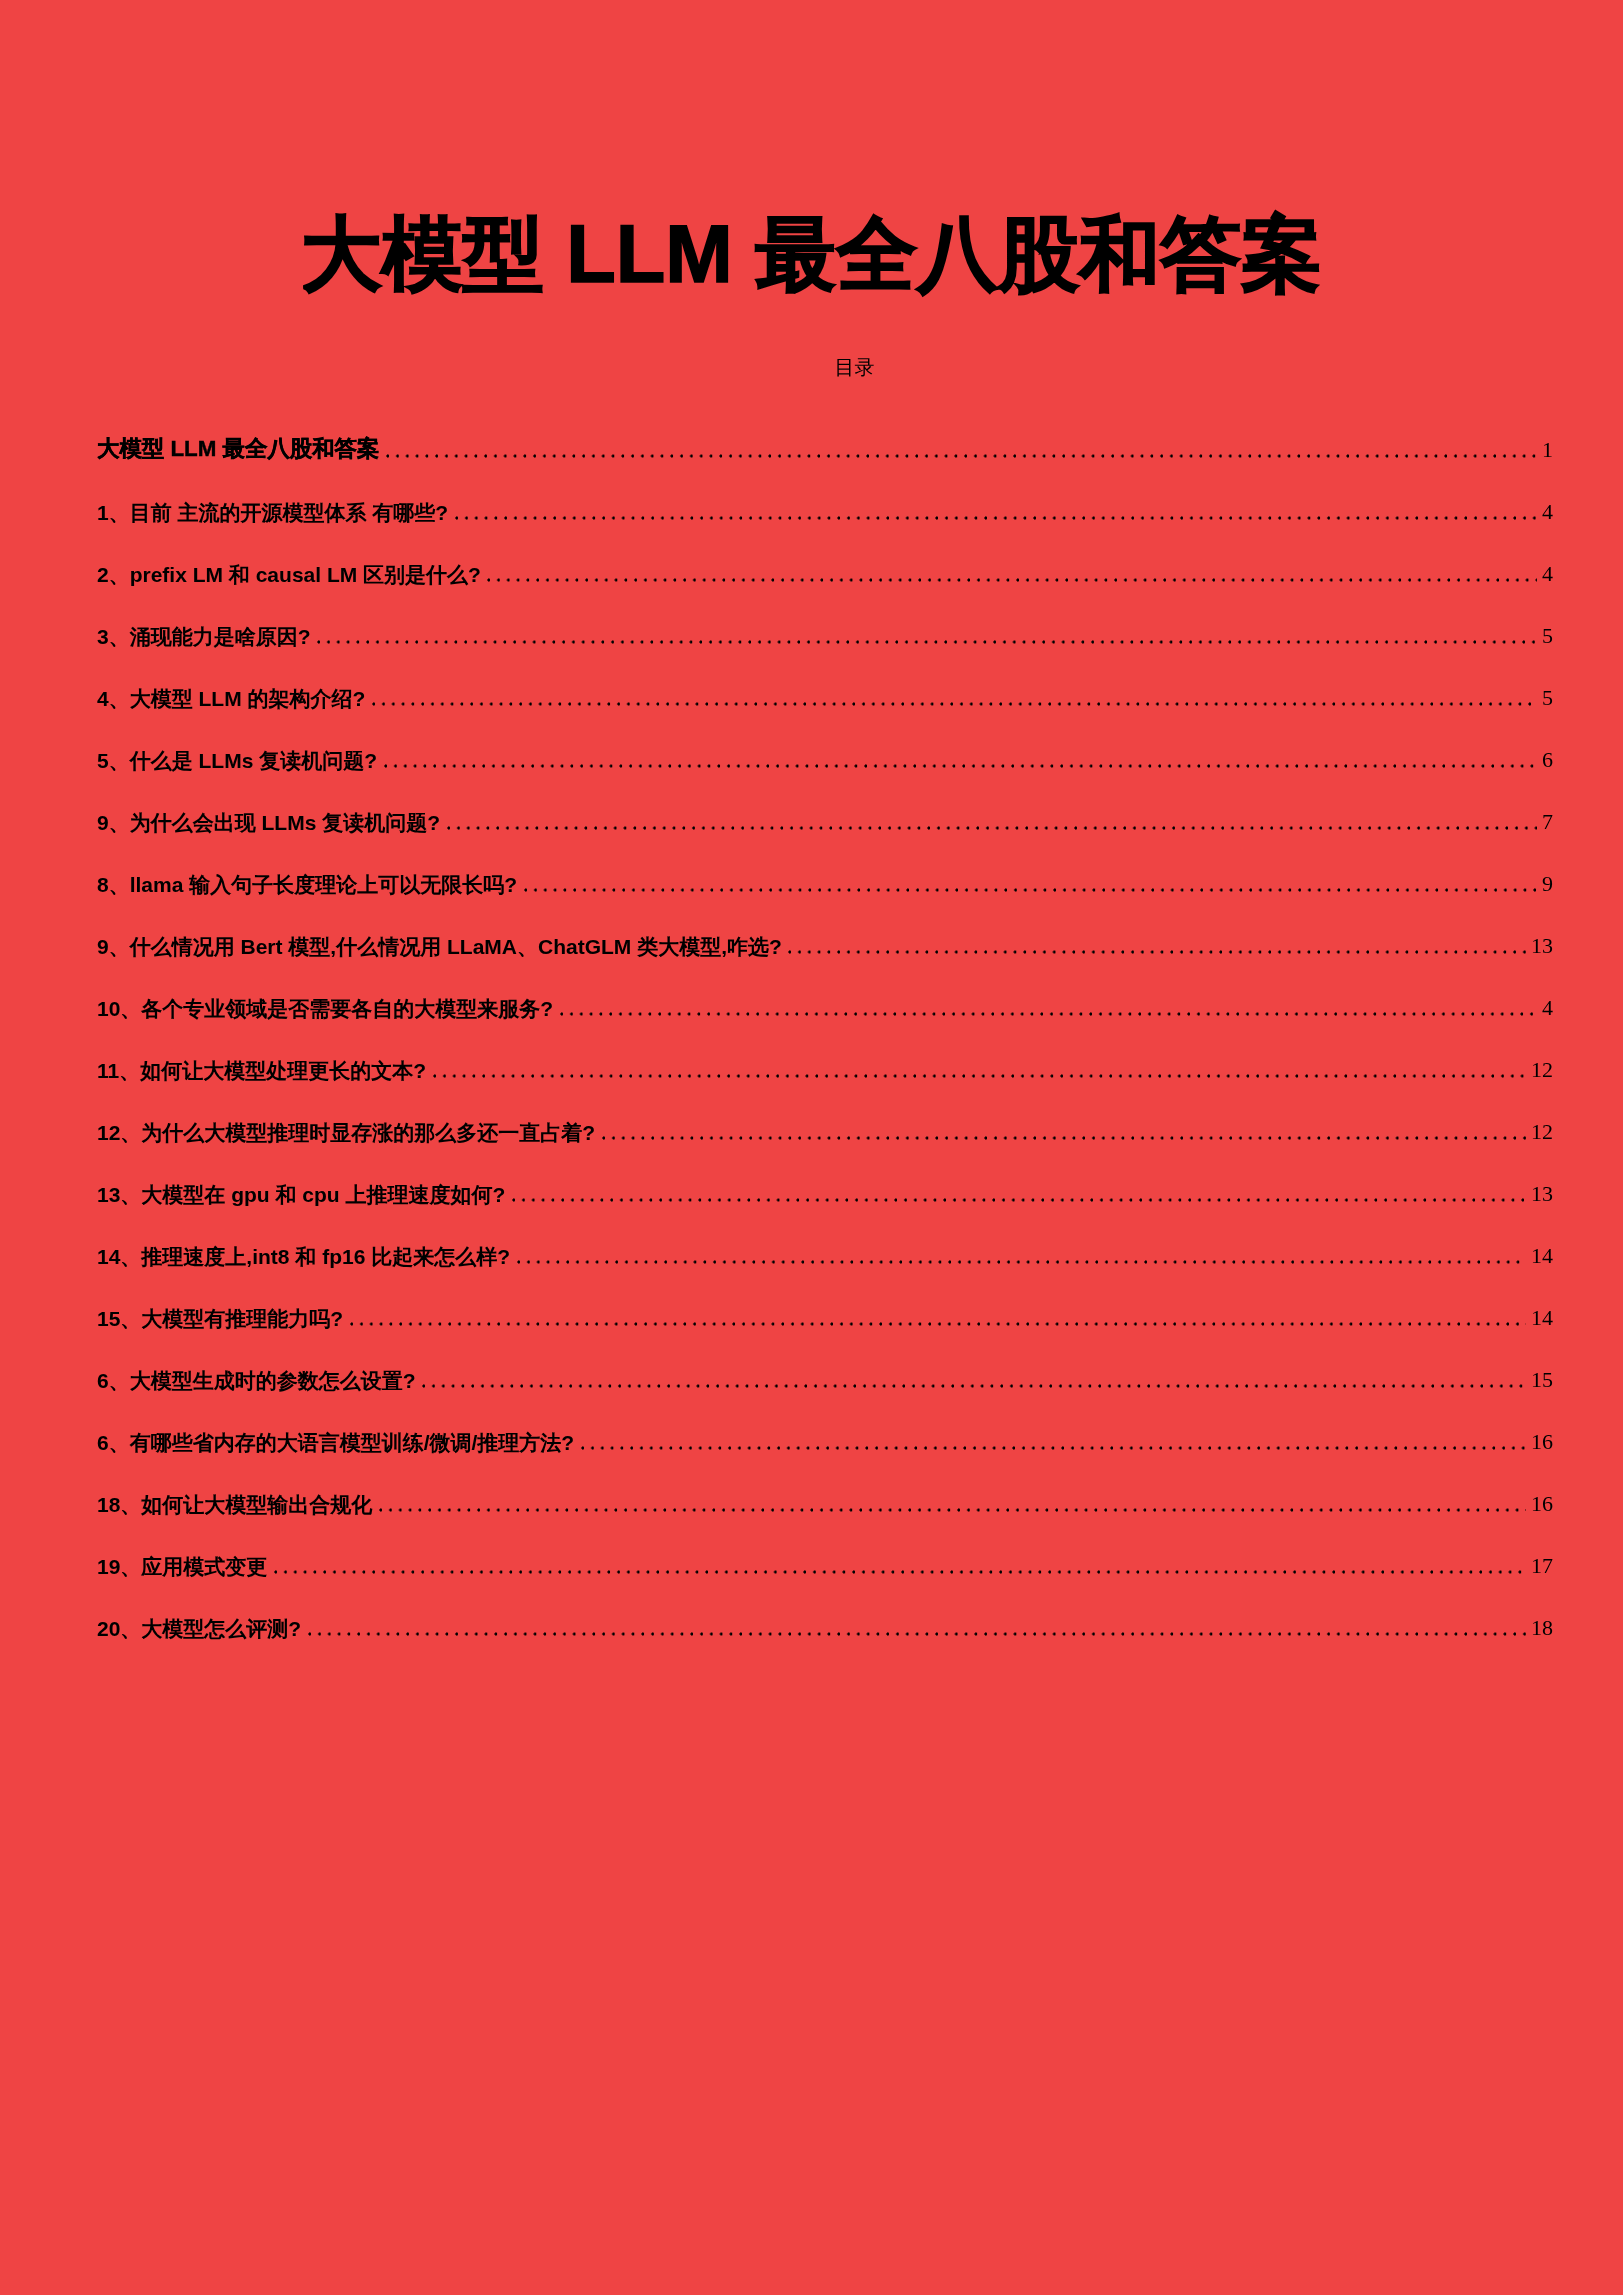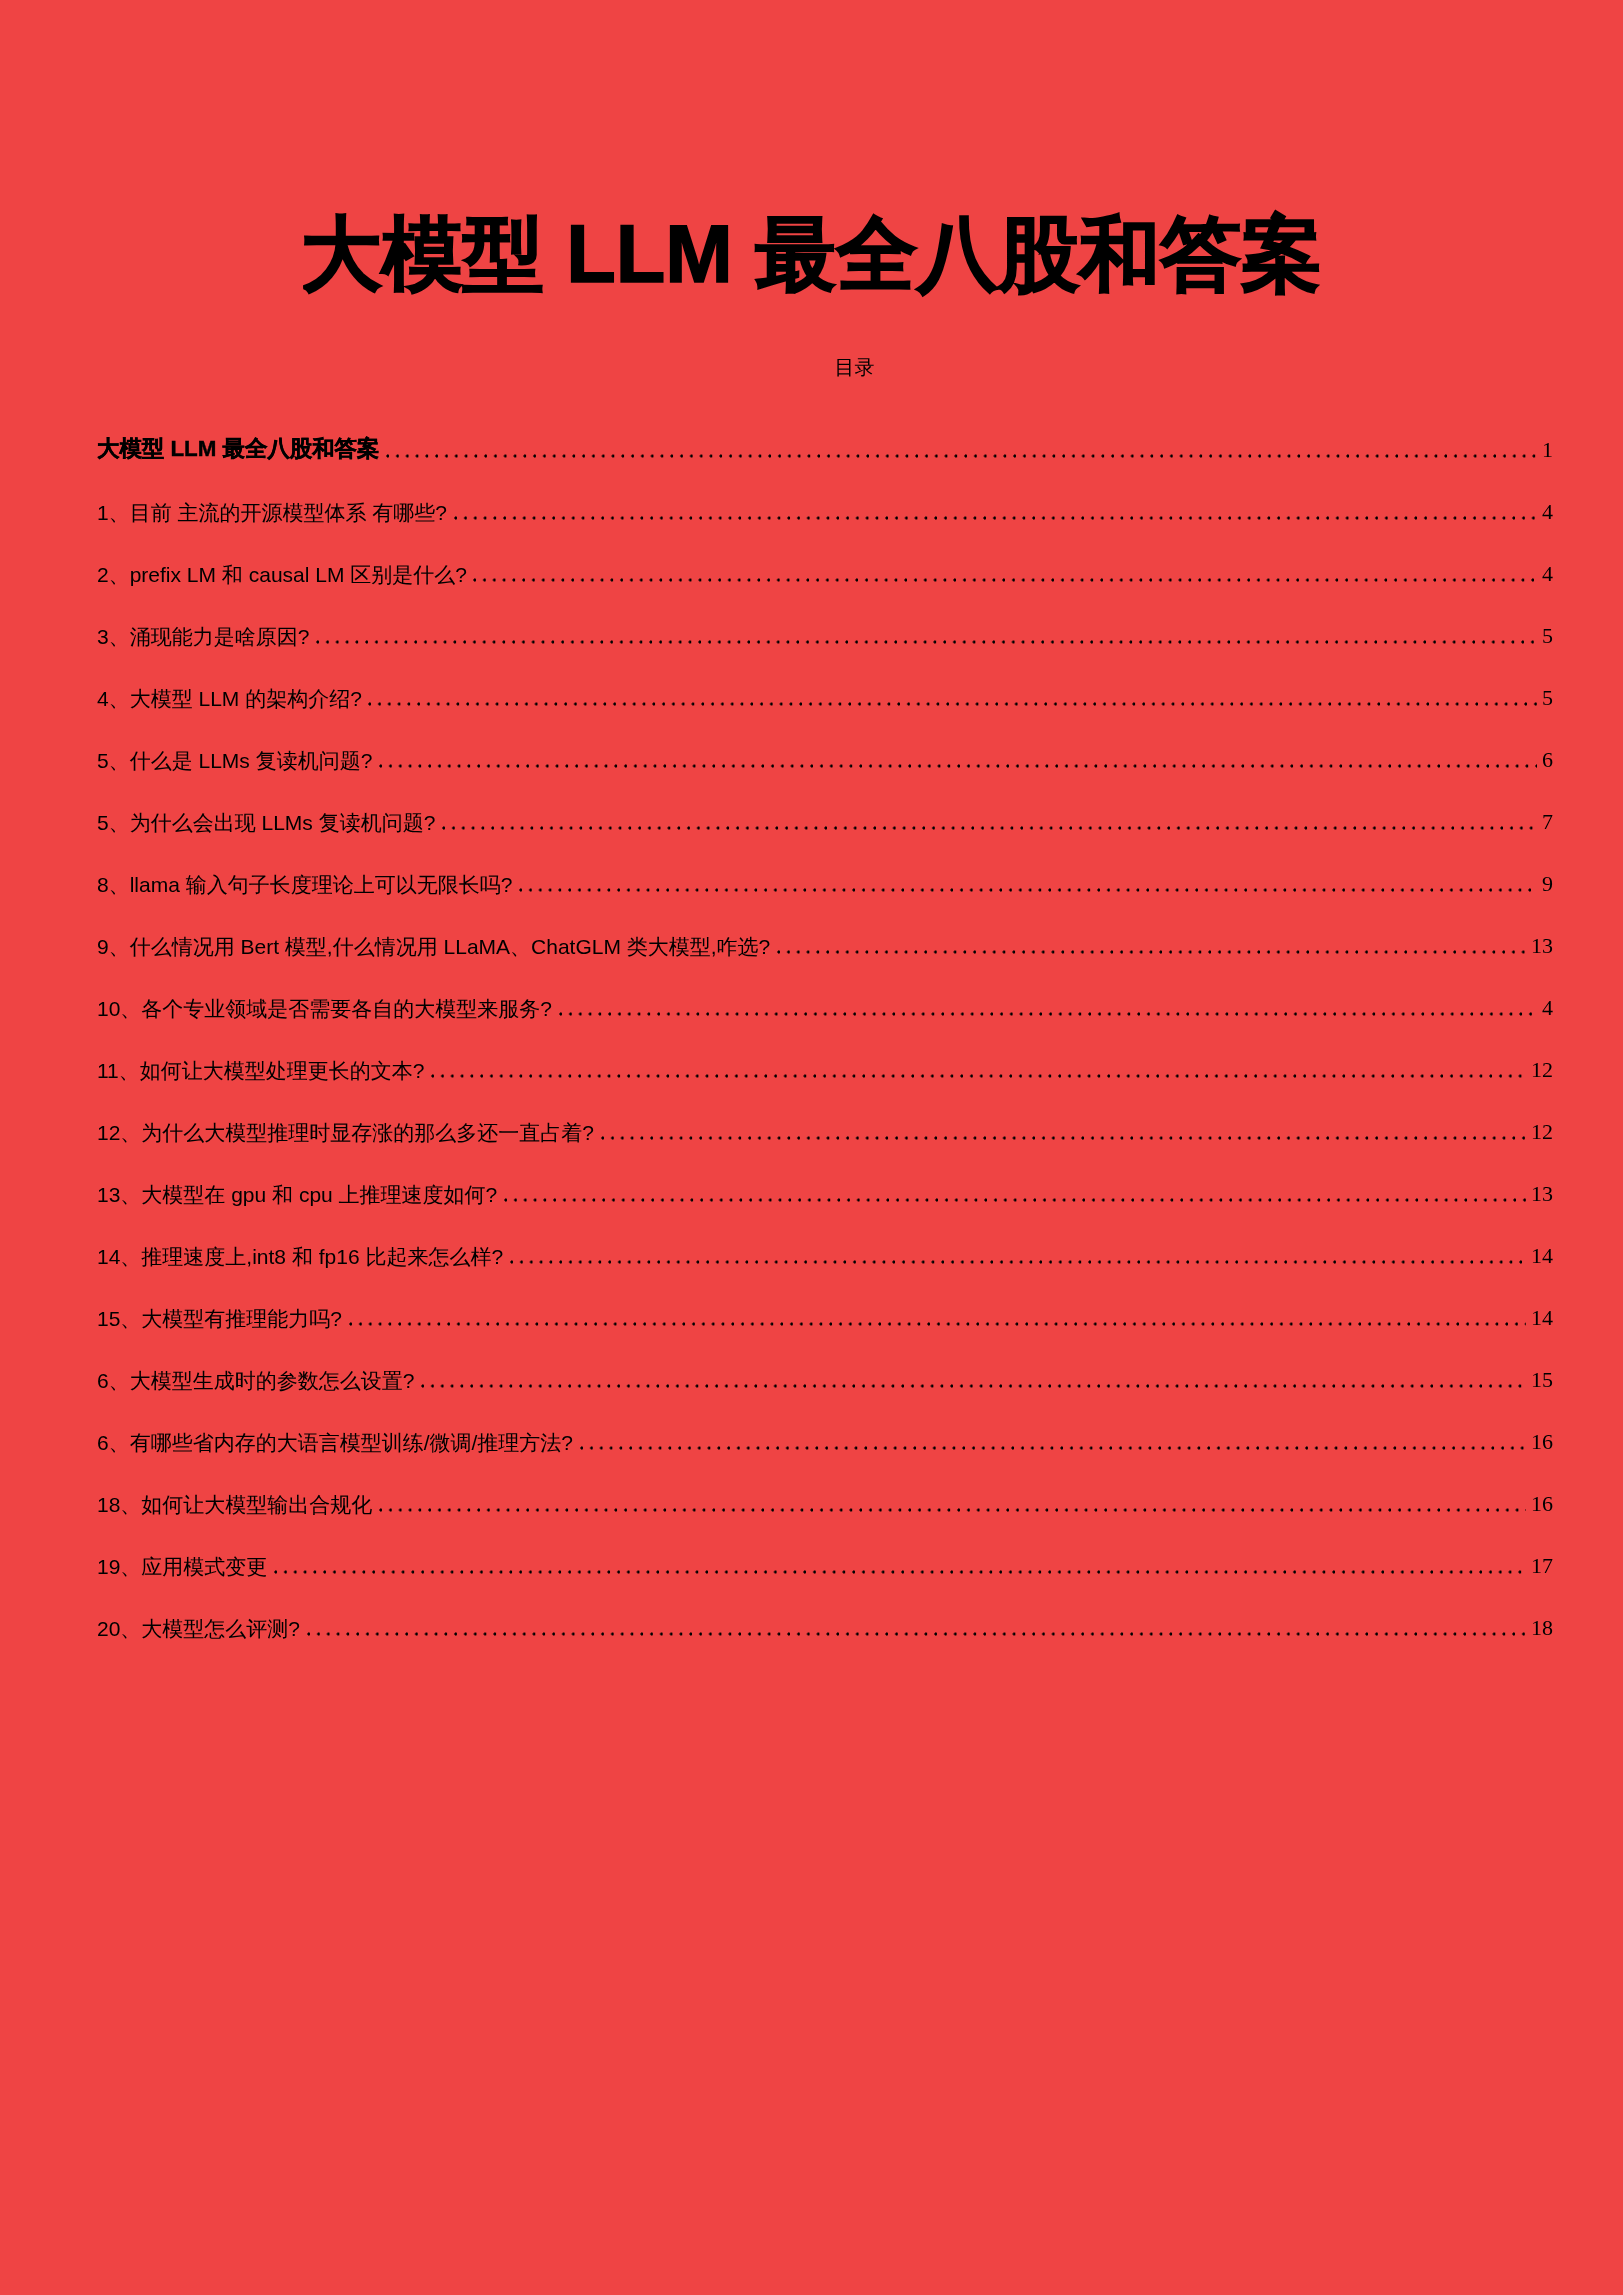--- a/index.html
+++ b/index.html
@@ -62,21 +62,21 @@
     width: 100%;
     height: 41px;
     margin-bottom: 21px;
     overflow: hidden;
   }
 
   .toc-label {
     flex: 0 0 auto;
     white-space: pre;
     font-size: 21px;
-    font-weight: 400;
+    font-weight: 700;
     line-height: 1.0;
     color: #000000;
     padding-bottom: 3.3px;
   }
 
   .toc-row.is-title .toc-label {
     font-size: 22.4px;
     font-weight: 600;
     -webkit-text-stroke: 0.4px #000000;
   }
@@ -148,21 +148,21 @@
         <span class="toc-label">4、大模型 LLM 的架构介绍?</span>
         <span class="toc-leader"></span>
         <span class="toc-page">5</span>
       </div>
       <div class="toc-row">
         <span class="toc-label">5、什么是 LLMs 复读机问题?</span>
         <span class="toc-leader"></span>
         <span class="toc-page">6</span>
       </div>
       <div class="toc-row">
-        <span class="toc-label">5、为什么会出现 LLMs 复读机问题?</span>
+        <span class="toc-label">9、为什么会出现 LLMs 复读机问题?</span>
         <span class="toc-leader"></span>
         <span class="toc-page">7</span>
       </div>
       <div class="toc-row">
         <span class="toc-label">8、llama 输入句子长度理论上可以无限长吗?</span>
         <span class="toc-leader"></span>
         <span class="toc-page">9</span>
       </div>
       <div class="toc-row">
         <span class="toc-label">9、什么情况用 Bert 模型,什么情况用 LLaMA、ChatGLM 类大模型,咋选?</span>

